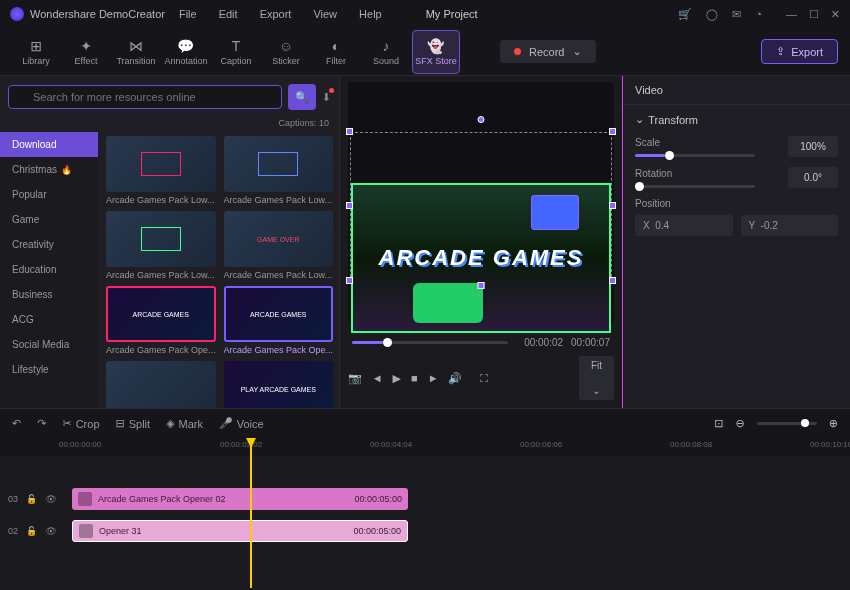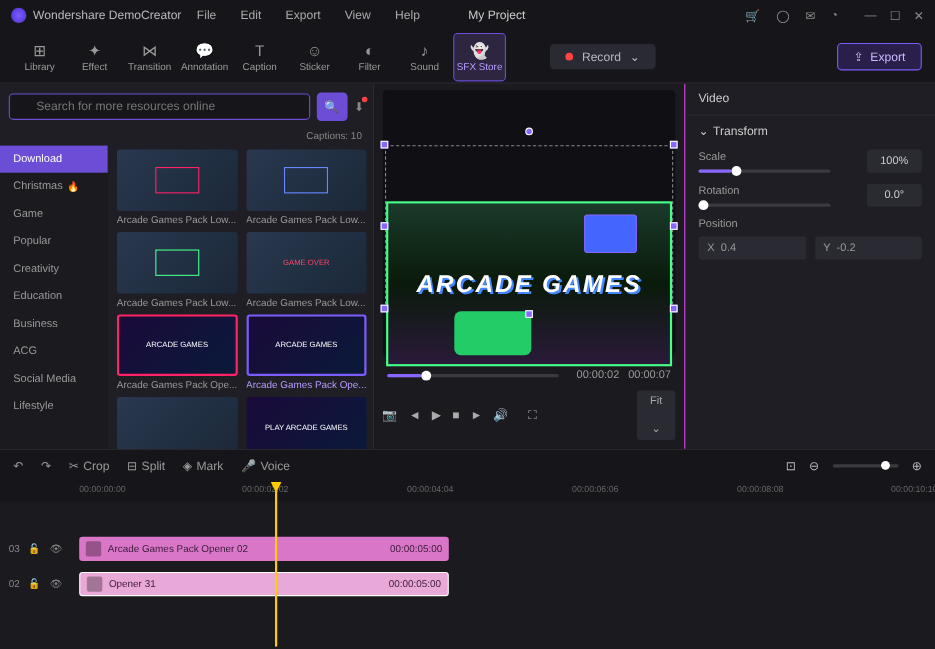--- a/index.html
+++ b/index.html
@@ -208,22 +208,22 @@
       <div class="dl-icon">⬇<div class="dl-badge"></div></div>
     </div>
     <div class="caption-count">Captions: 10</div>
     <div class="browse-area">
       <div class="categories">
         <div class="cat-item active">Download</div>
         <div class="cat-item">
             <span>Christmas</span>
             <span class="hot-badge">🔥</span>
           </div>
+        <div class="cat-item">Popular</div>
         <div class="cat-item">Game</div>
-        <div class="cat-item">Popular</div>
         <div class="cat-item">Creativity</div>
         <div class="cat-item">Education</div>
         <div class="cat-item">Business</div>
         <div class="cat-item">ACG</div>
         <div class="cat-item">Social Media</div>
         <div class="cat-item">Lifestyle</div>
       </div>
       <div class="grid">
         <div class="thumb-item">
             <div class="thumb">
@@ -361,21 +361,21 @@
     <span>⊖</span>
     <div class="zoom-slider">
         <div class="zoom-thumb"></div>
       </div>
     <span>⊕</span>
   </div>
 </div>
 
 <div class="timeline">
   <div class="ruler">
-    <span class="ruler-tick" style="left:72px">00:00:00:00</span>
+    <span class="ruler-tick" style="left:59px">00:00:00:00</span>
     <span class="ruler-tick" style="left:220px">00:00:02:02</span>
     <span class="ruler-tick" style="left:370px">00:00:04:04</span>
     <span class="ruler-tick" style="left:520px">00:00:06:06</span>
     <span class="ruler-tick" style="left:670px">00:00:08:08</span>
     <span class="ruler-tick" style="left:810px">00:00:10:10</span>
   </div>
   <div class="playhead"></div>
   <div class="tracks">
     <div class="track">
       <div class="track-head">

